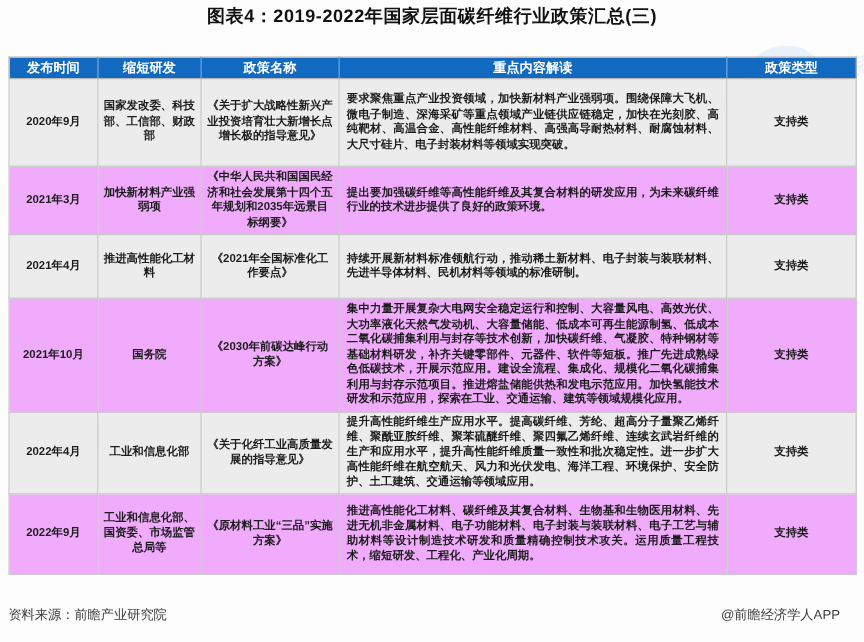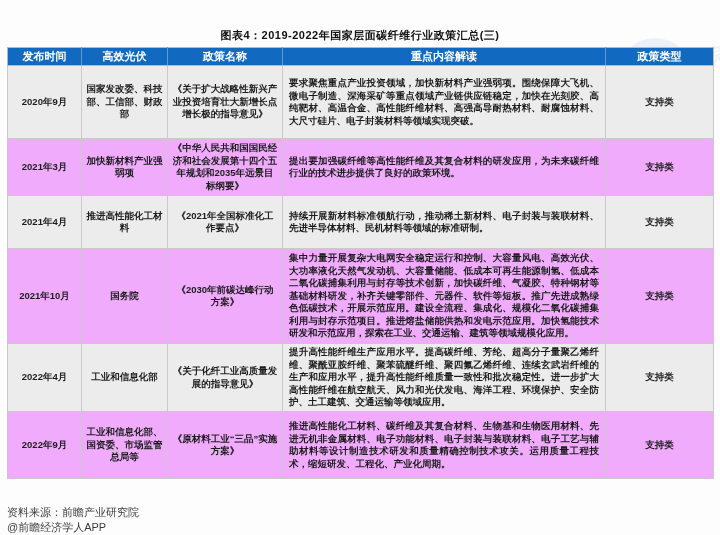--- a/index.html
+++ b/index.html
@@ -7,22 +7,22 @@
     width: 720px; height: 535px;
     font-family: "Liberation Sans", "DejaVu Sans", sans-serif;
     background: #fdfdfd;
     position: relative;
     overflow: hidden;
   }
   .page { position: relative; width: 720px; height: 535px; }
 
   .page-title {
     text-align: center;
-    padding-top: 28px;
-    font-size: 11px;
+    padding-top: 4px;
+    font-size: 15px;
     font-weight: 700;
     color: #111;
     letter-spacing: 0.5px;
   }
 
   table.policy-table {
     position: absolute;
     left: 7px; top: 47px;
     width: 706px;
     border-collapse: collapse;
@@ -60,26 +60,25 @@
   }
   td.content-cell {
     text-align: justify;
     padding: 0 6px;
   }
   tr.alt td { background: #ececec; }
   tr.norm td { background: #f0abfc; }
 
   .footer {
     position: absolute;
-    left: 7px; right: 2px; top: 505px;
+    left: 7px; right: 20px; top: 505px;
     display: flex;
     justify-content: space-between;
     font-size: 11px;
     color: #3c3c3c;
-    flex-direction: column;
   }
 
   .watermark {
     position: absolute;
     color: #8aa7c9;
     opacity: 0.12;
     font-weight: 700;
     pointer-events: none;
     white-space: nowrap;
   }
@@ -114,21 +113,21 @@
     <colgroup>
       <col class="c1">
         <col class="c2">
         <col class="c3">
         <col class="c4">
         <col class="c5">
     </colgroup>
     <thead>
       <tr>
         <th>发布时间</th>
-        <th>高效光伏</th>
+        <th>缩短研发</th>
         <th>政策名称</th>
         <th>重点内容解读</th>
         <th>政策类型</th>
       </tr>
     </thead>
     <tbody>
         <tr class="alt" style="height: 73px;">
           <td>2020年9月</td>
           <td>国家发改委、科技部、工信部、财政部</td>
           <td>《关于扩大战略性新兴产业投资培育壮大新增长点增长极的指导意见》</td>

